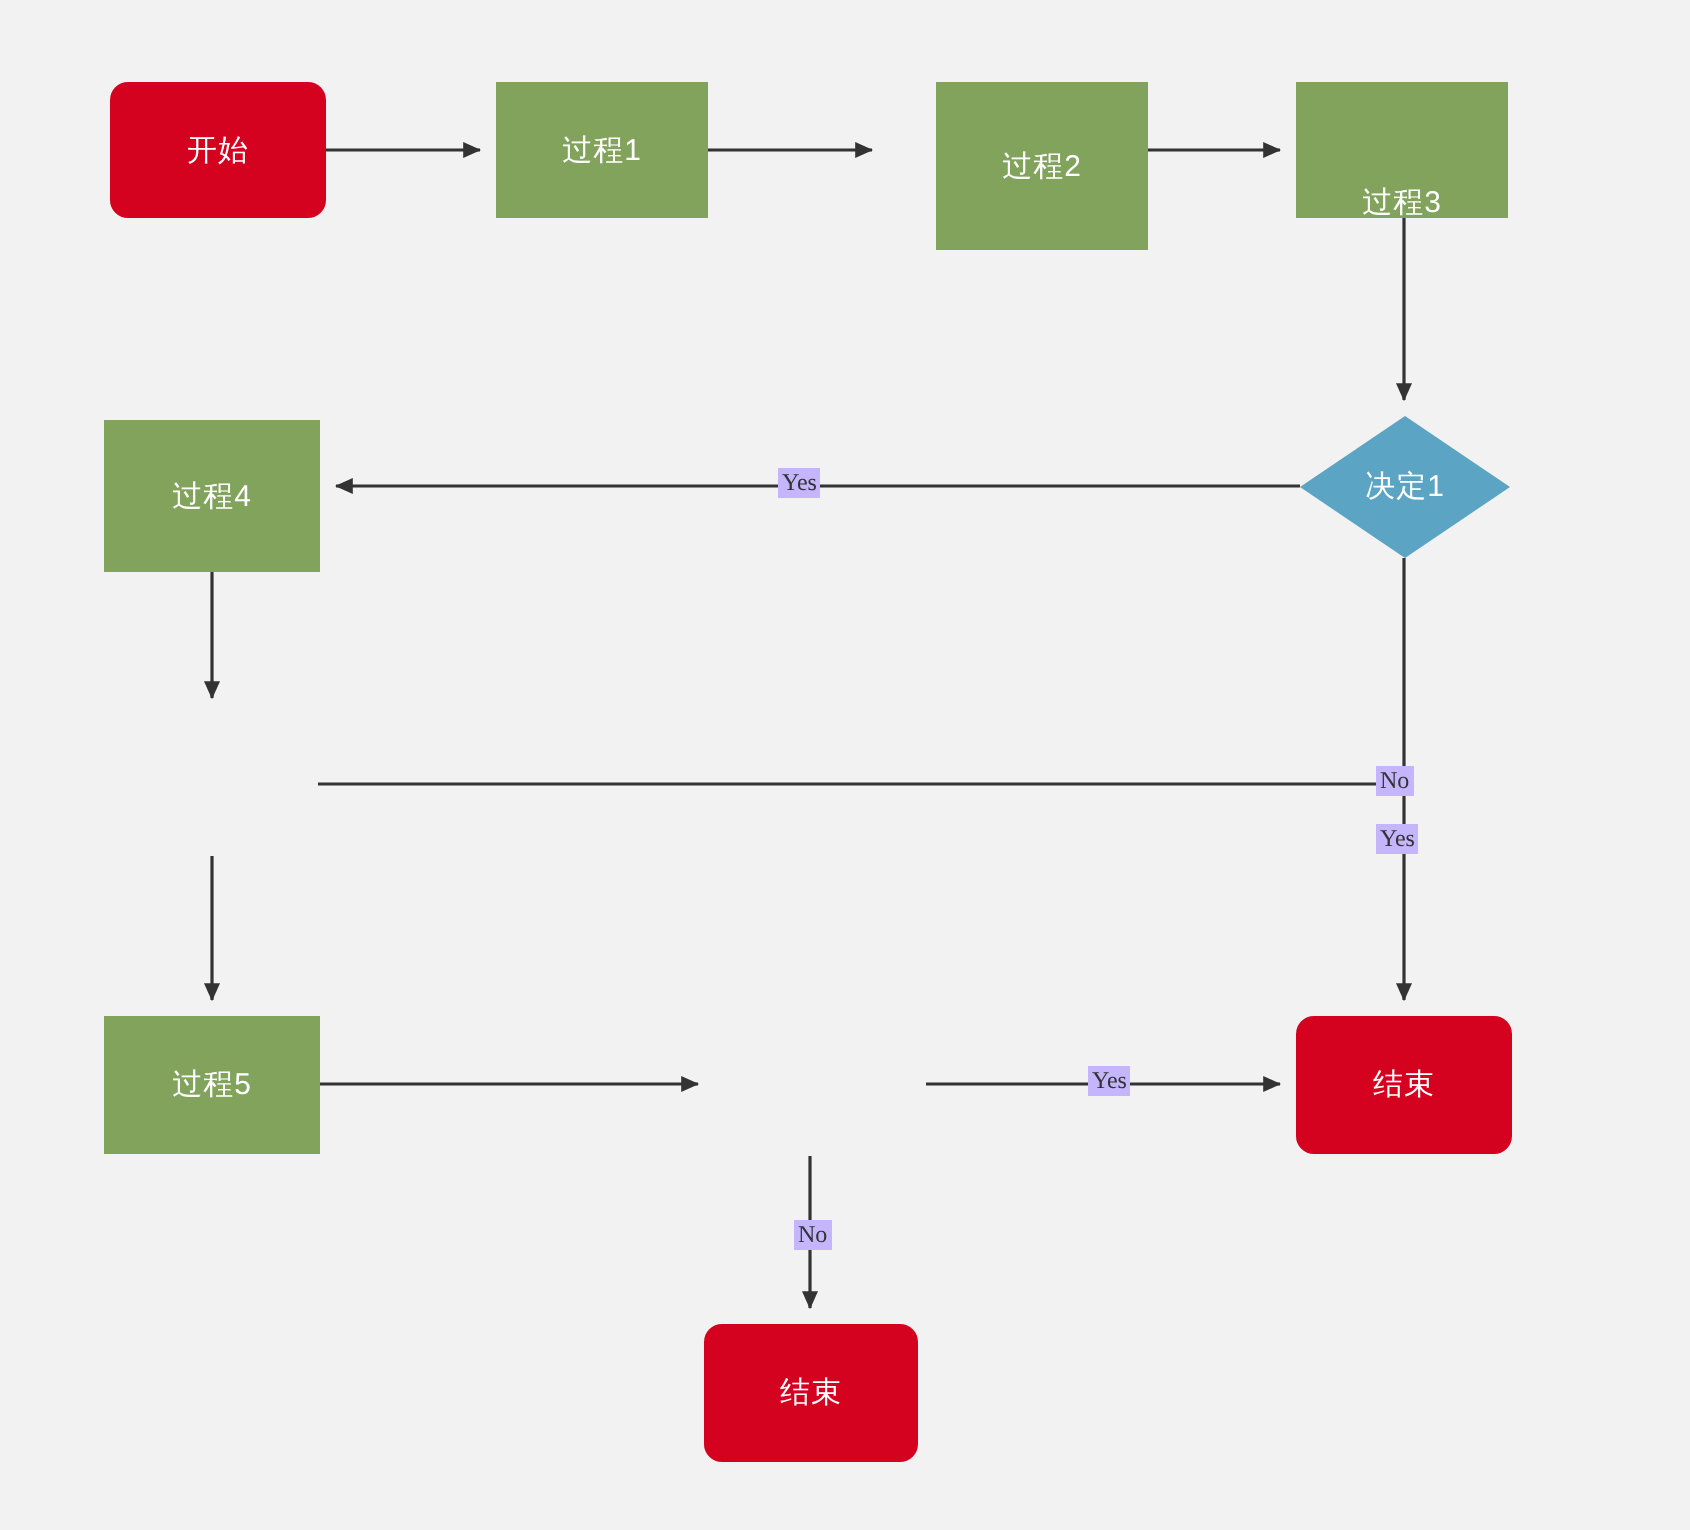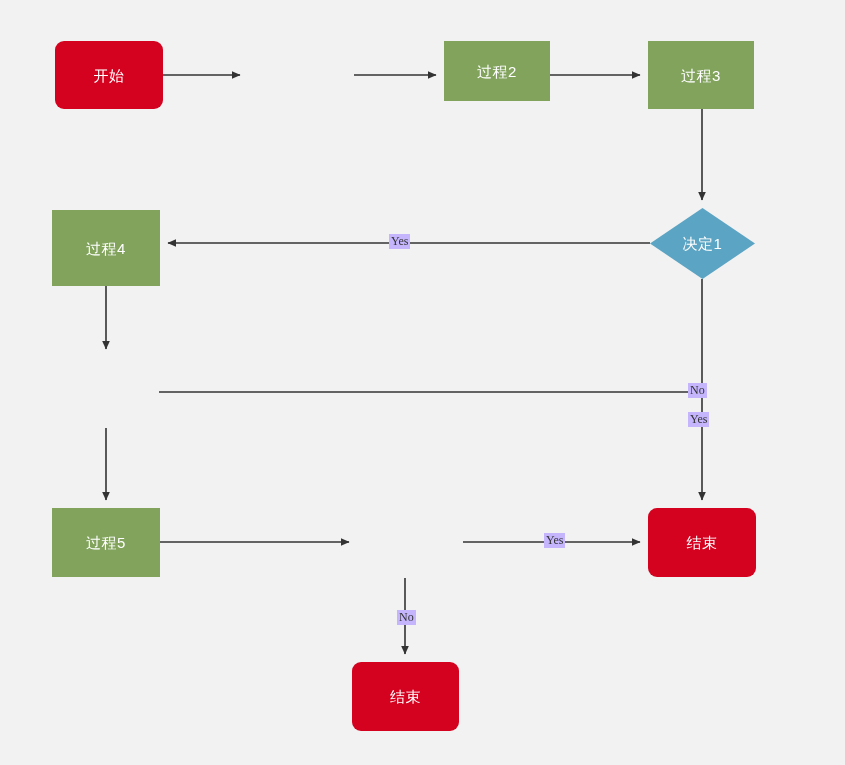--- a/index.html
+++ b/index.html
@@ -113,26 +113,29 @@
 
     <path d="M463,542 L640,542" stroke="#333333" stroke-width="1.6" fill="none" marker-end="url(#arrowhead)"></path>
 
     <path d="M405,578 L405,654" stroke="#333333" stroke-width="1.6" fill="none" marker-end="url(#arrowhead)"></path>
   </svg>
 
   <div class="node node-terminal" style="left:55px; top:41px; width:108px; height:68px;">
     <span class="node-text">开始</span>
   </div>
 
+  <div class="node node-process" style="left:248px; top:41px; width:106px; height:68px;">
+    <span class="node-text">过程1</span>
+  </div>
 
-  <div class="node node-process" style="left:444px; top:41px; width:106px; height:60px;">
+  <div class="node node-process" style="left:468px; top:41px; width:106px; height:84px;">
     <span class="node-text">过程2</span>
   </div>
 
-  <div class="node node-process" style="left:648px; top:41px; width:106px; height:68px;">
+  <div class="node node-process" style="left:648px; top:41px; width:106px; height:68px;align-items:flex-end;">
     <span class="node-text">过程3</span>
   </div>
 
   <div class="node node-decision" style="left:650px; top:208px; width:105px; height:71px;">
     <span class="diamond-shape"></span>
     <span class="node-text">决定1</span>
   </div>
 
   <div class="node node-process" style="left:52px; top:210px; width:108px; height:76px;">
     <span class="node-text">过程4</span>

